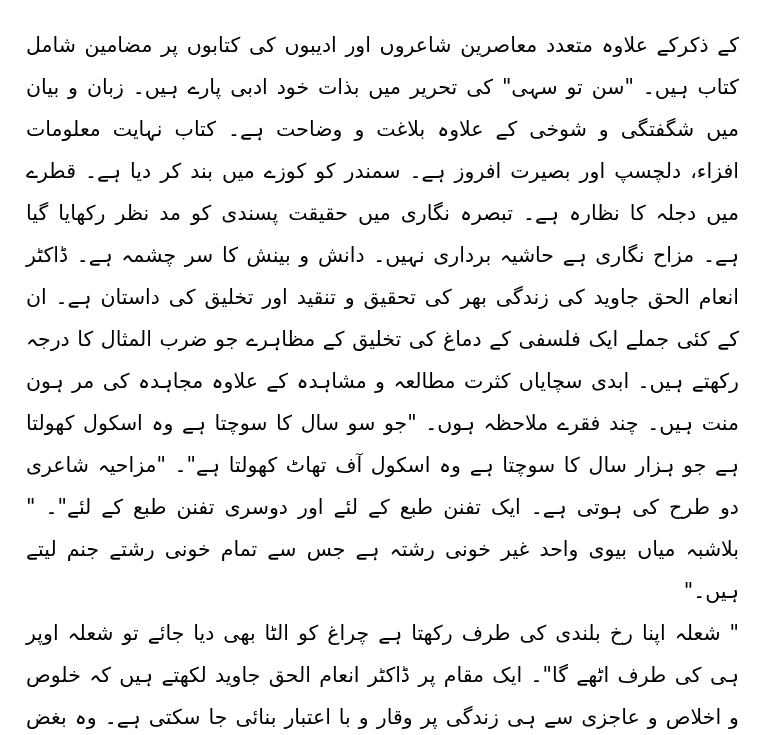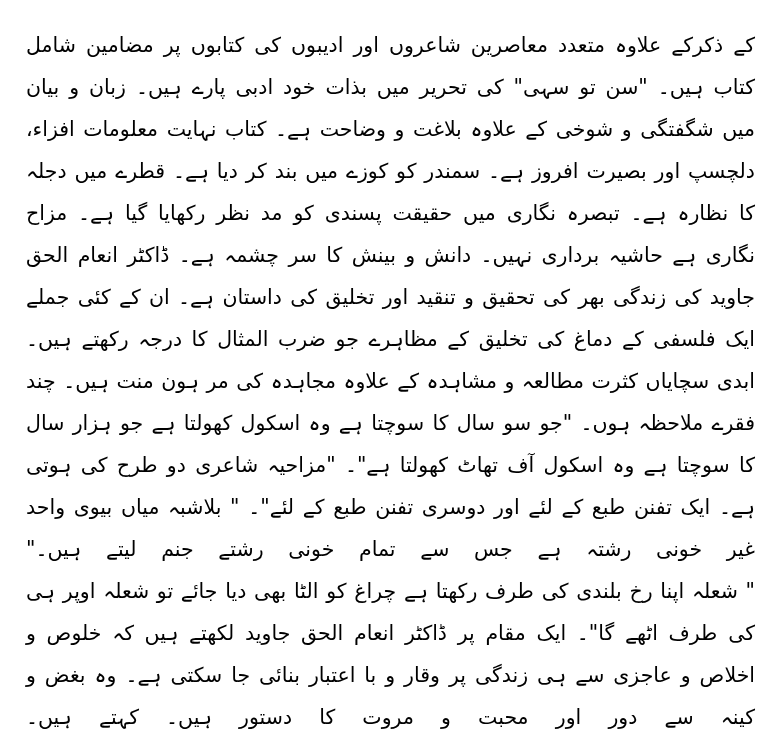--- a/index.html
+++ b/index.html
@@ -10,21 +10,21 @@
   body {
     width: 781px;
     height: 735px;
     overflow: hidden;
     font-family: "DejaVu Sans", "Liberation Sans", sans-serif;
   }
   .page {
     width: 781px;
     height: 735px;
     box-sizing: border-box;
-    padding: 24px 26px 10px 26px;
+    padding: 24px 42px 10px 26px;
     background: #ffffff;
     color: #000000;
     direction: rtl;
     text-align: justify;
     text-align-last: justify;
   }
   .para {
     font-size: 20.5px;
     line-height: 42px;
     letter-spacing: 0px;

